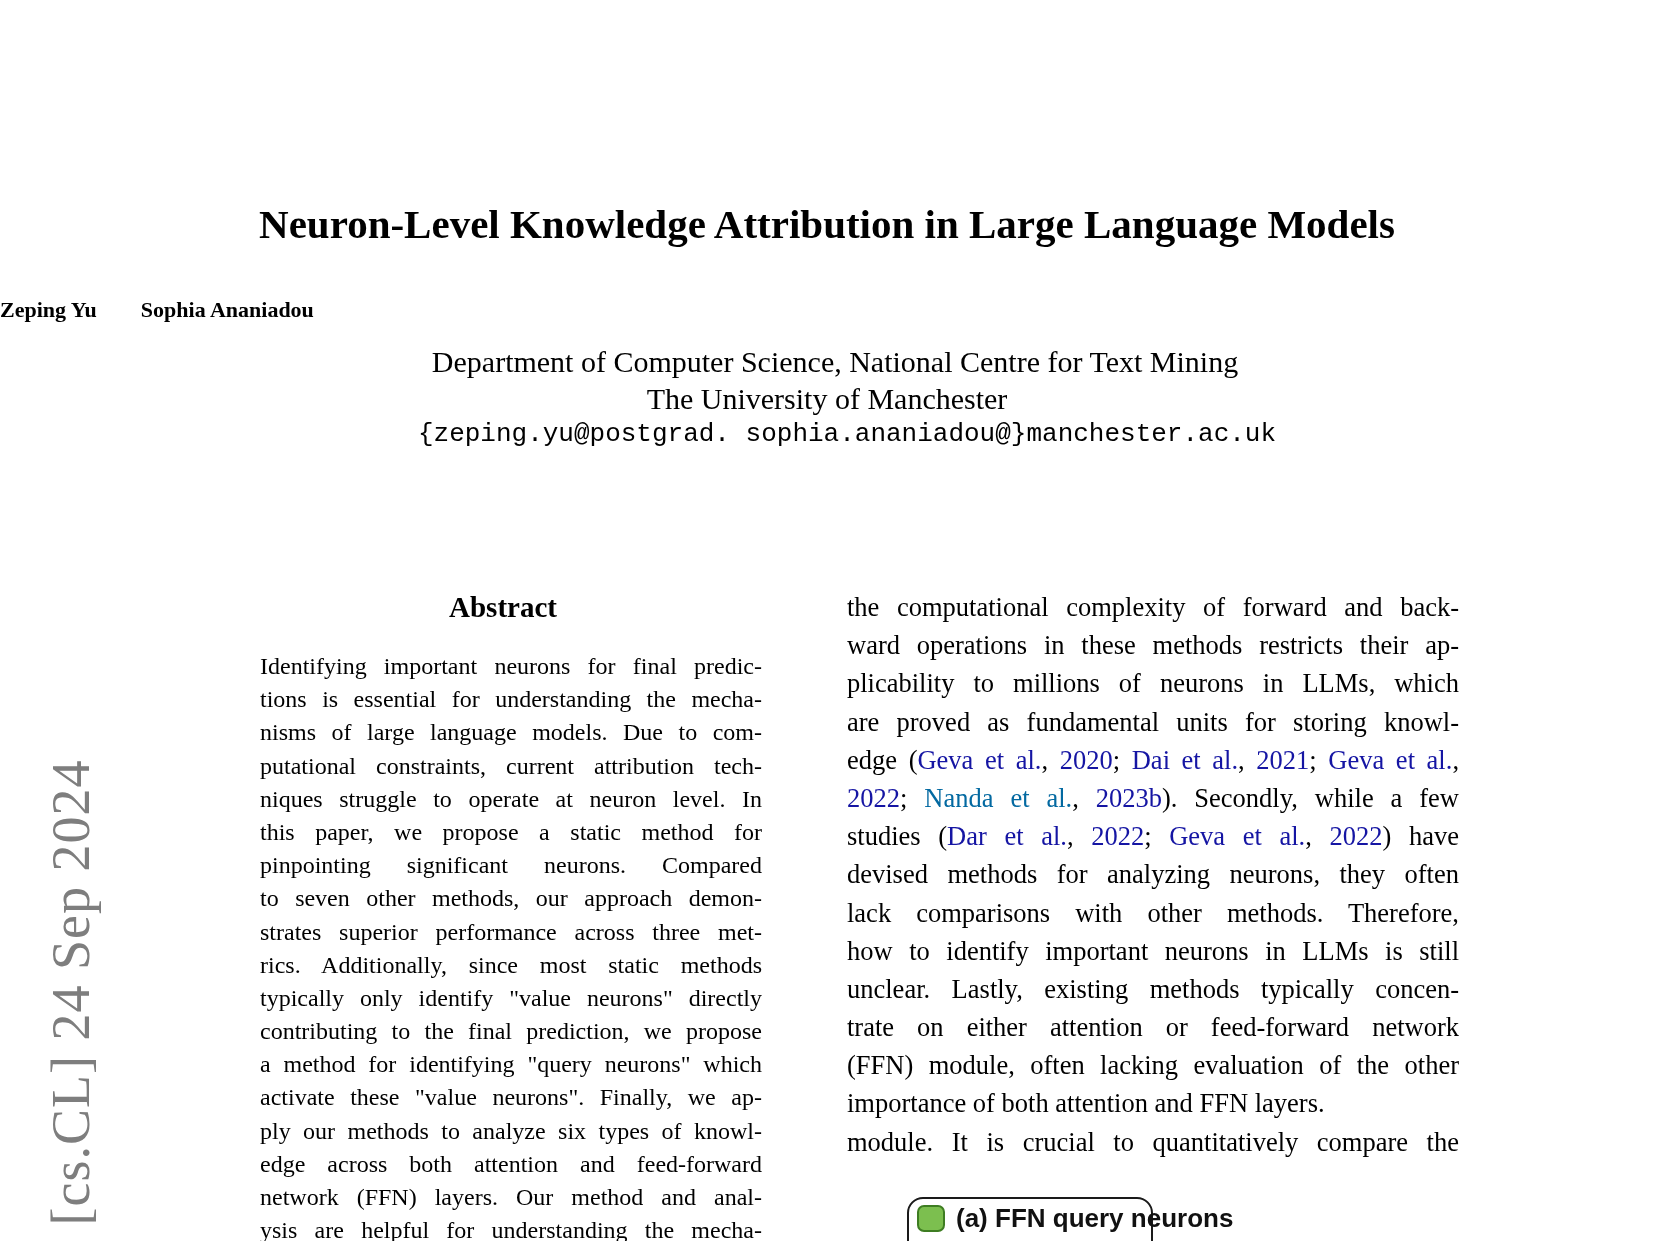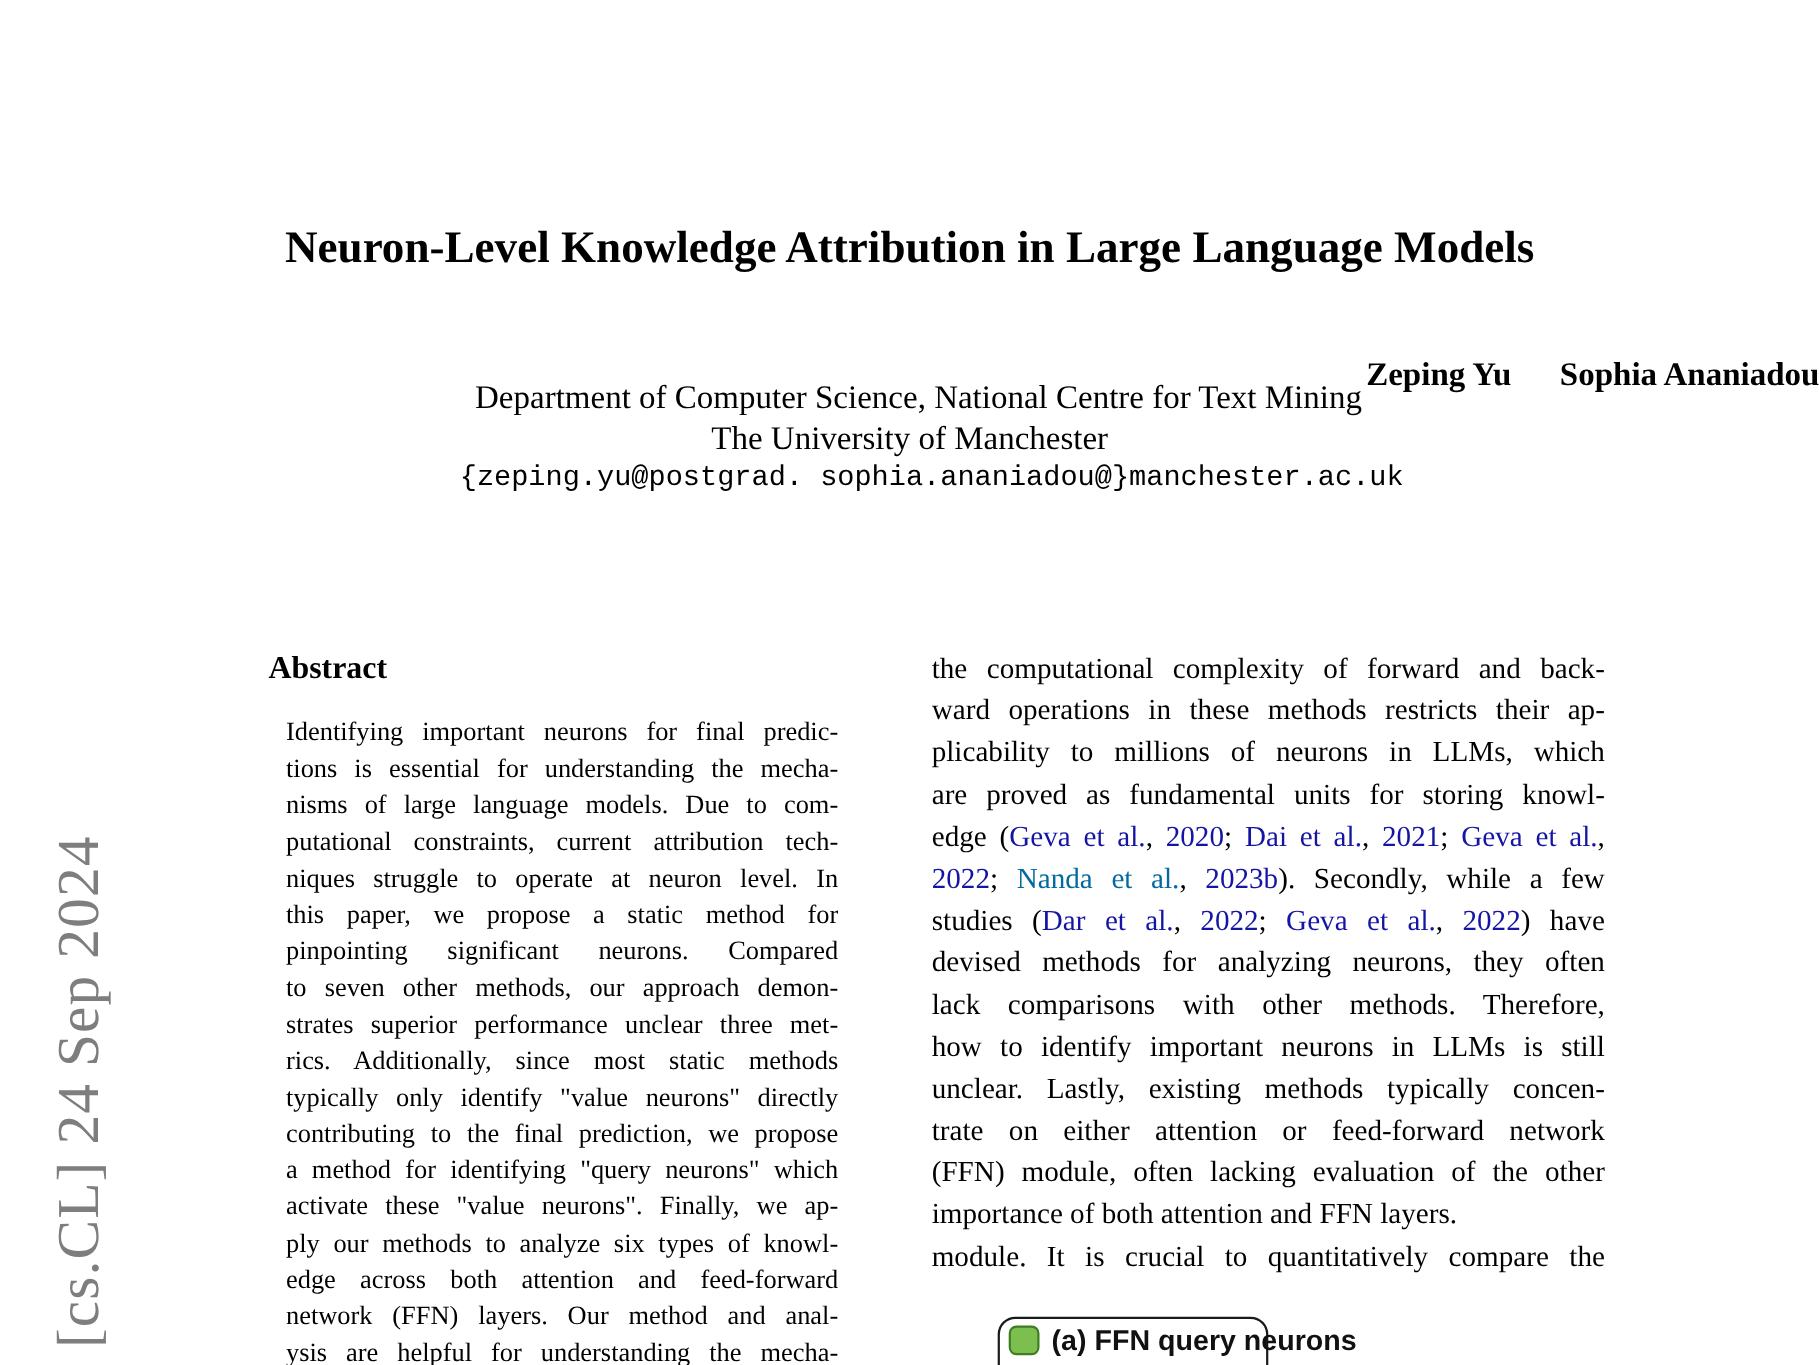--- a/index.html
+++ b/index.html
@@ -28,23 +28,23 @@
     left: 0; right: 0;
     top: 201px;
     text-align: center;
     font-size: 41px;
     font-weight: bold;
     line-height: 46px;
   }
   .authors {
     position: absolute;
     left: 0; right: 0;
-    top: 324px;
-    text-align: right;
-    font-size: 30px;
+    top: 293px;
+    text-align: left;
+    font-size: 22px;
     font-weight: bold;
     line-height: 34px;
   }
   .author + .author { margin-left: 44px; }
   .affil {
     position: absolute;
     left: 0; right: 0;
     text-align: center;
     font-size: 30px;
     line-height: 34px;
@@ -59,20 +59,21 @@
     font-family: "Liberation Mono", "DejaVu Sans Mono", monospace;
     font-size: 26px;
     line-height: 32px;
     padding-left: 40px;
   }
   .abstract-heading {
     position: absolute;
     left: 244px;
     width: 518px;
     top: 590px;
+    text-align: center;
     font-size: 29px;
     font-weight: bold;
     line-height: 34px;
   }
   .abstract-col {
     position: absolute;
     left: 244px;
     width: 518px;
     top: 650px;
     font-size: 24px;
@@ -152,21 +153,21 @@
 
   <div class="abstract-col">
       <div class="jline"><span>Identifying important neurons for final predic-</span></div>
       <div class="jline"><span>tions is essential for understanding the mecha-</span></div>
       <div class="jline"><span>nisms of large language models. Due to com-</span></div>
       <div class="jline"><span>putational constraints, current attribution tech-</span></div>
       <div class="jline"><span>niques struggle to operate at neuron level. In</span></div>
       <div class="jline"><span>this paper, we propose a static method for</span></div>
       <div class="jline"><span>pinpointing significant neurons. Compared</span></div>
       <div class="jline"><span>to seven other methods, our approach demon-</span></div>
-      <div class="jline"><span>strates superior performance unclear three met-</span></div>
+      <div class="jline"><span>strates superior performance across three met-</span></div>
       <div class="jline"><span>rics. Additionally, since most static methods</span></div>
       <div class="jline"><span>typically only identify "value neurons" directly</span></div>
       <div class="jline"><span>contributing to the final prediction, we propose</span></div>
       <div class="jline"><span>a method for identifying "query neurons" which</span></div>
       <div class="jline"><span>activate these "value neurons". Finally, we ap-</span></div>
       <div class="jline"><span>ply our methods to analyze six types of knowl-</span></div>
       <div class="jline"><span>edge across both attention and feed-forward</span></div>
       <div class="jline"><span>network (FFN) layers. Our method and anal-</span></div>
       <div class="jline"><span>ysis are helpful for understanding the mecha-</span></div>
     </div>

